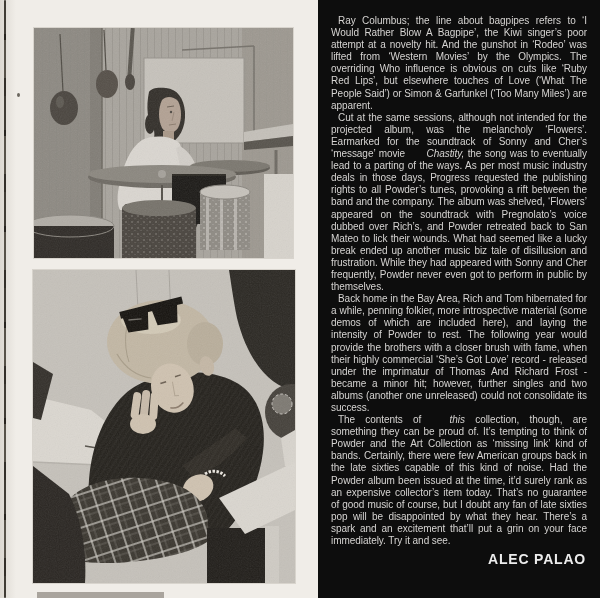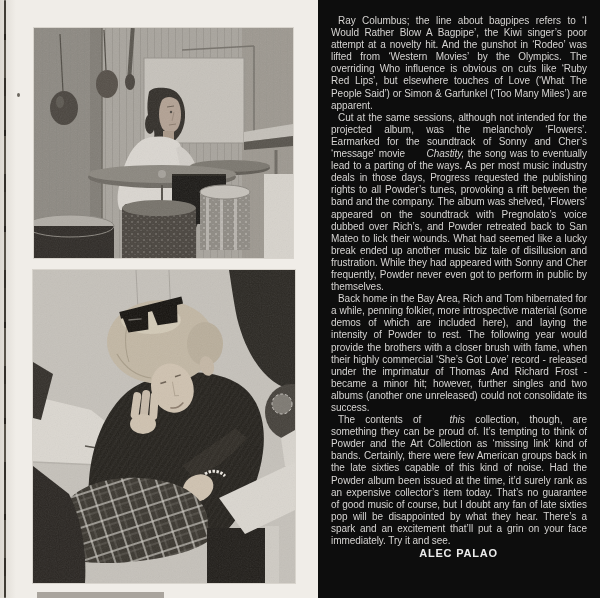--- a/index.html
+++ b/index.html
@@ -26,22 +26,22 @@
   figure.photo svg{display:block;width:100%;height:100%;}
 
   
   .right-panel{position:absolute;left:318px;top:0;width:282px;height:598px;
                background:#0d0d0d;}
   .notes{position:absolute;left:13px;top:15px;width:256px;
          color:#d6d4d2;font-size:10px;line-height:12.1px;
          text-align:justify;letter-spacing:-0.05px;}
   .notes p.para{margin:0;text-indent:7px;}
   .notes i{font-style:italic;margin-left:18px;}
-  .byline{text-align:center;font-weight:bold;
-          font-size:11px;letter-spacing:0.8px;color:#ececec;
+  .byline{margin-top:6px;text-align:right;font-weight:bold;
+          font-size:14px;letter-spacing:0.8px;color:#ececec;
           text-indent:0;padding-right:1px;}
 </style>
 </head>
 <body>
 
 <div class="page">
 
   <div class="left-page" style="background: rgb(240, 237, 232);">
     <div class="spine"></div>
     <div class="speck"></div>

